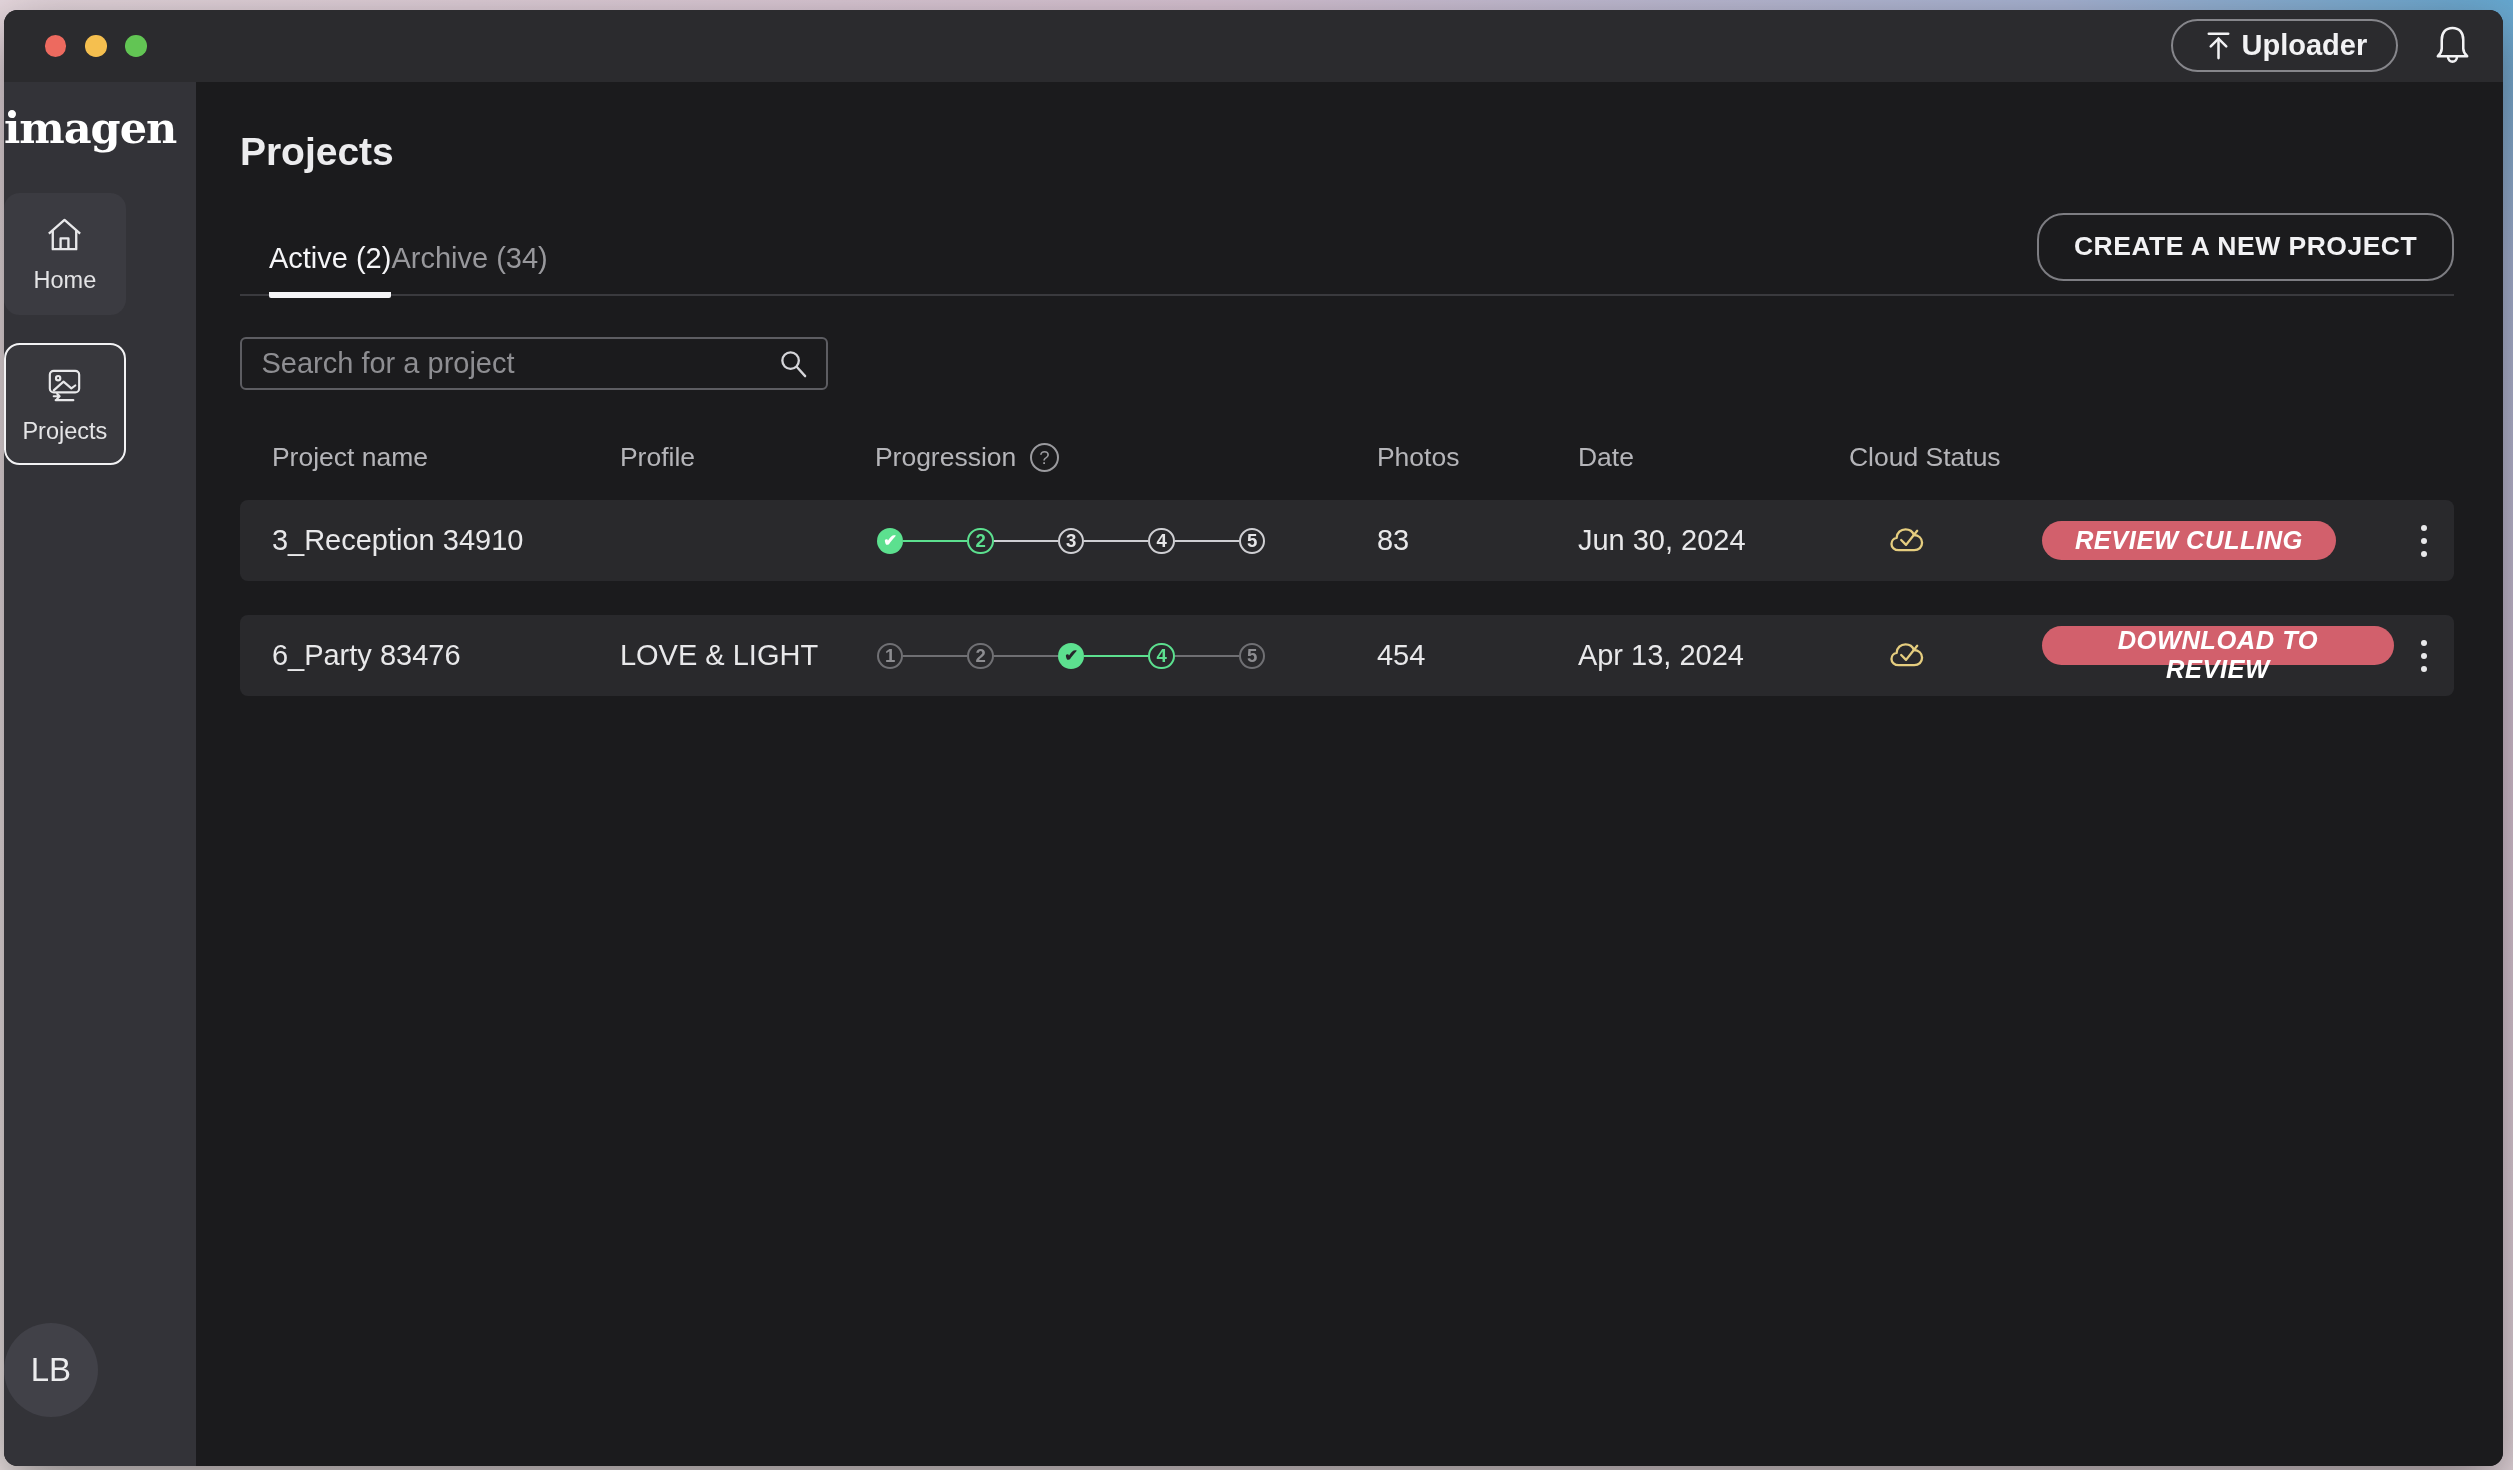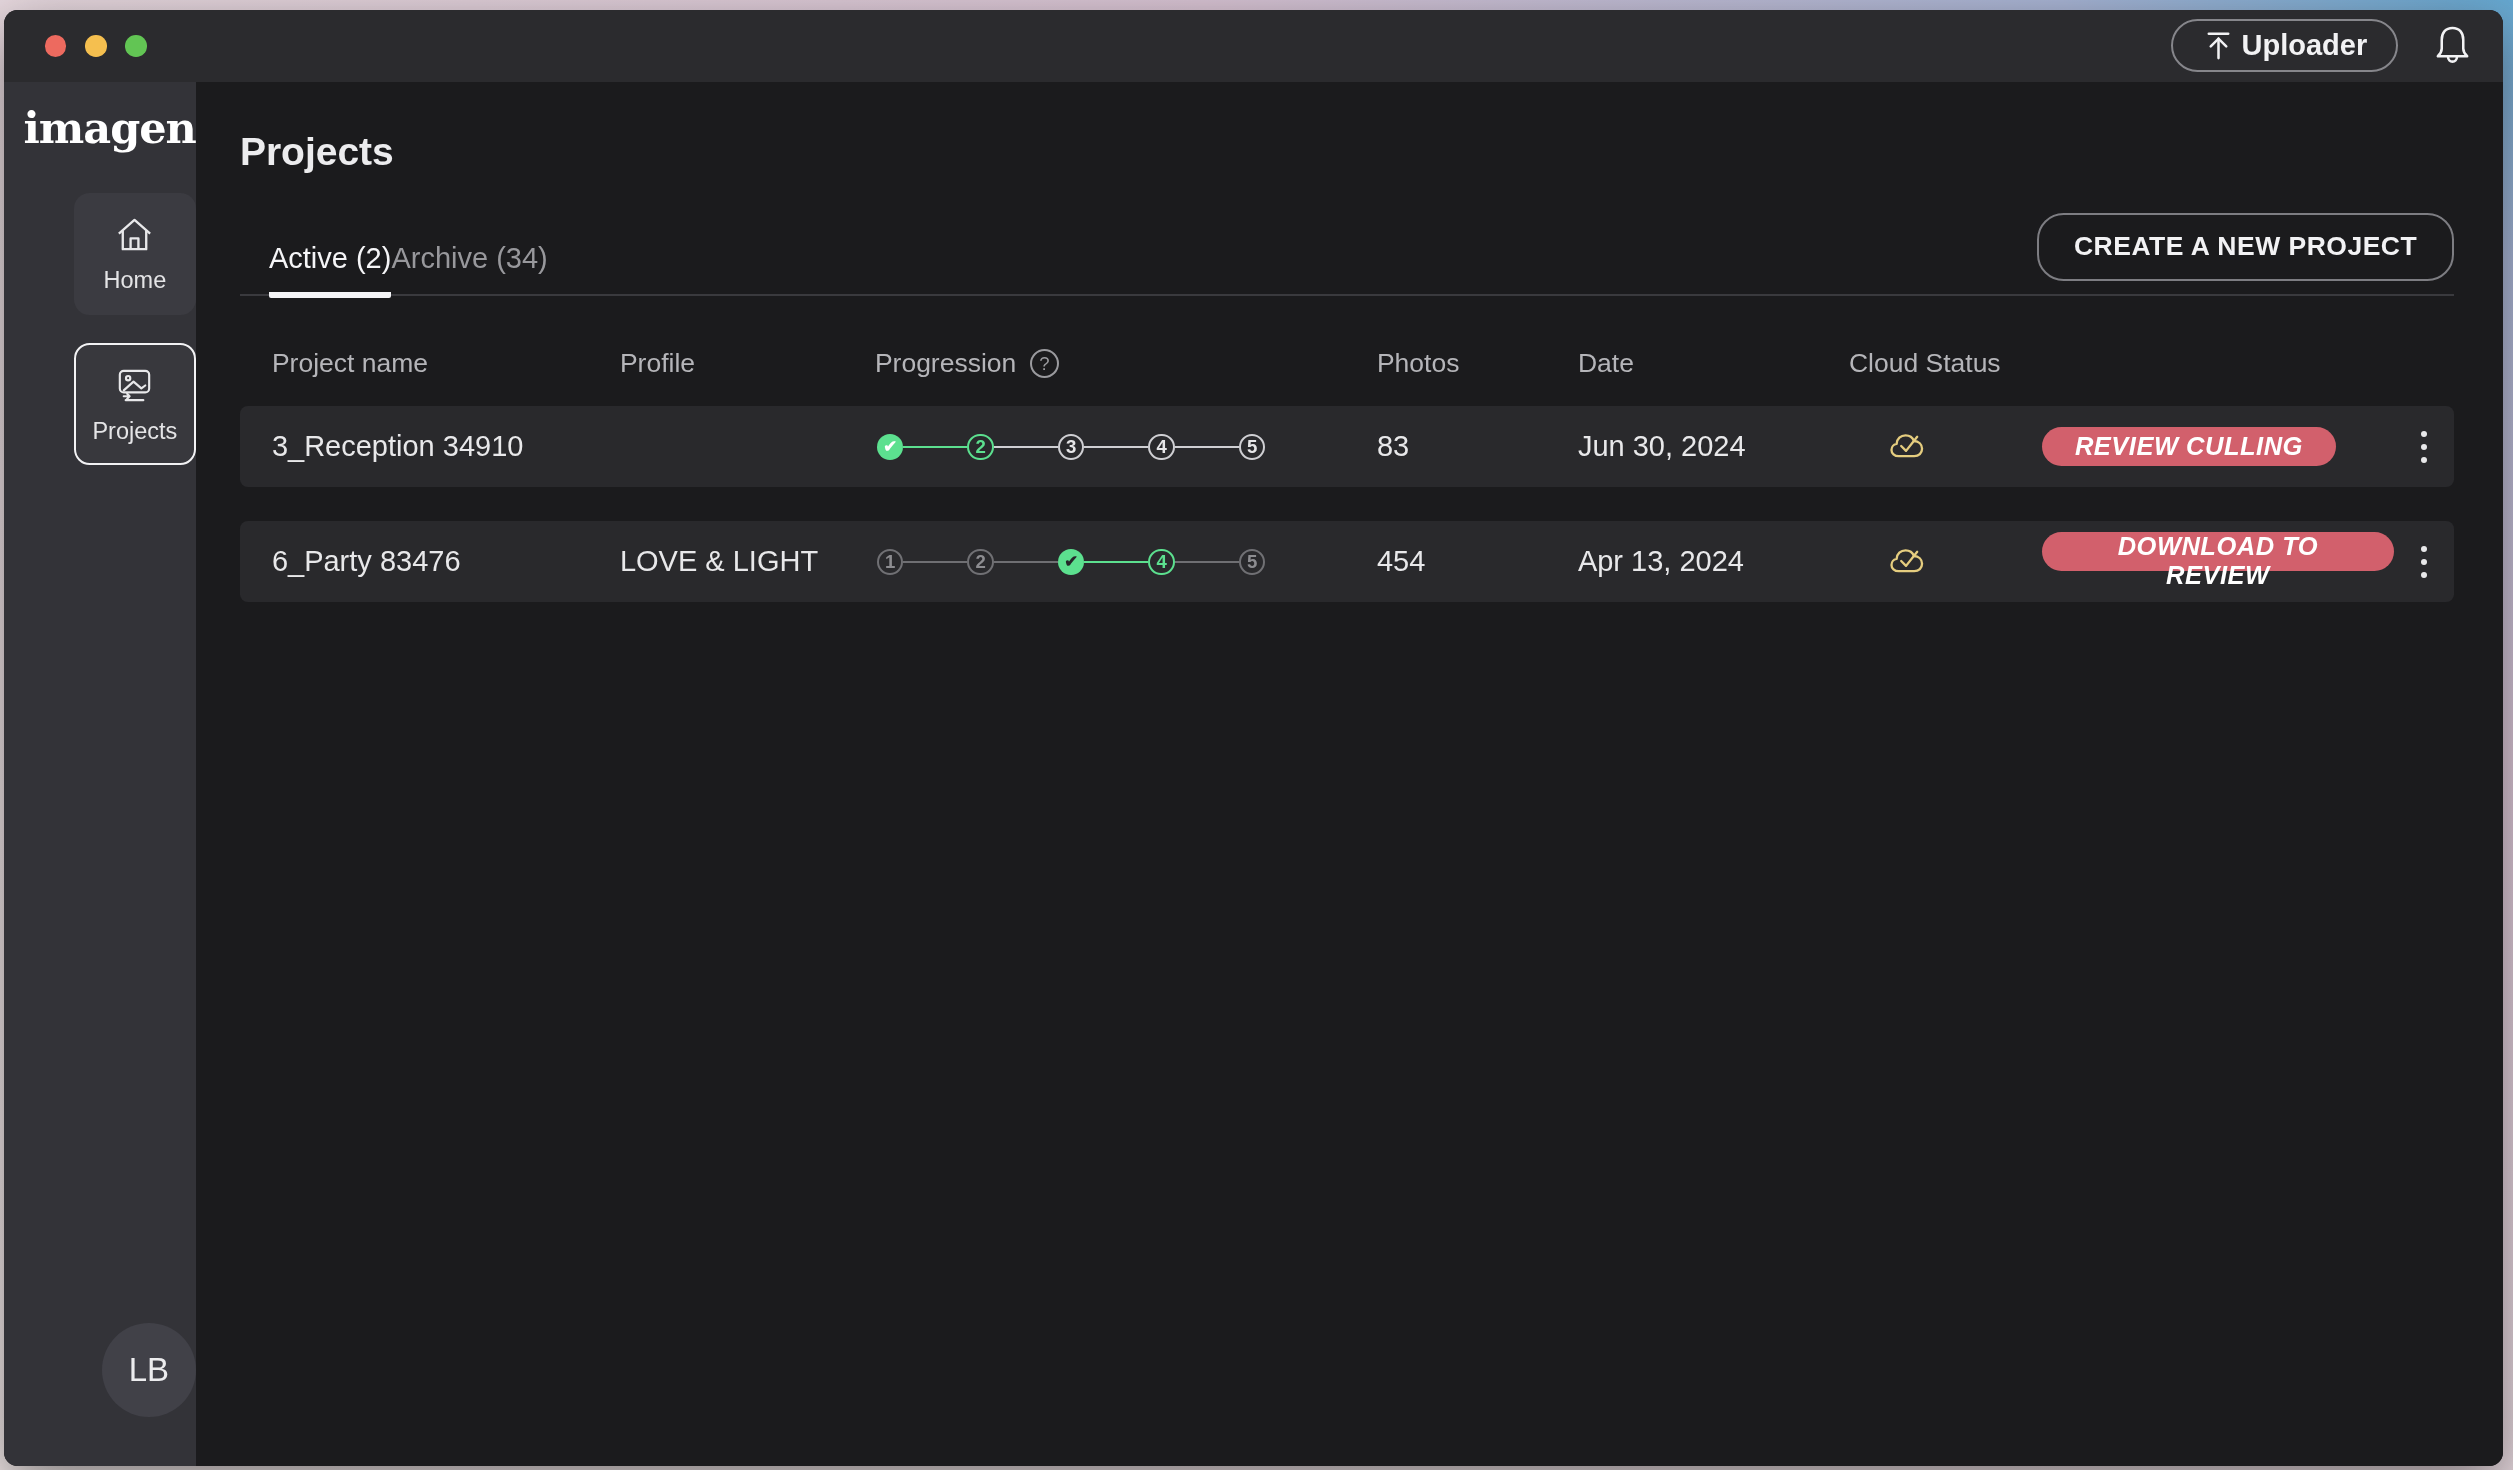--- a/index.html
+++ b/index.html
@@ -28,21 +28,21 @@
     display:flex; align-items:center; gap:7px; height:53px; padding:0 29px;
     border:2px solid #86868b; border-radius:27.4px; background:transparent;
     color:#f2f2f4; font-size:29px; font-weight:bold; cursor:pointer;
     font-family:"Liberation Sans", sans-serif;
   }
   .bell-wrap { margin-left:33px; display:flex; align-items:center; }
   
   .app-body { flex:1; display:flex; min-height:0; }
   .sidebar {
     width:192px; flex:0 0 192px; background:#333338;
-    display:flex; flex-direction:column; align-items:flex-end;
+    display:flex; flex-direction:column; align-items:flex-start;
   }
   .logo {
     margin-top:25.5px; font-family:"DejaVu Serif", serif; font-weight:bold;
     font-size:43px; letter-spacing:-1px; color:#ffffff; line-height:1;
   }
   .nav { margin-top:43px; display:flex; flex-direction:column; gap:27.4px; }
   .nav-card {
     width:122px; height:122px; border-radius:15.7px; background:#3b3b41;
     display:flex; flex-direction:column; align-items:center; justify-content:center;
     gap:9.8px; cursor:pointer; border:2px solid transparent;
@@ -201,20 +201,29 @@
       <div class="page-title">Projects</div>
 
       <div class="tabs-bar">
         <div class="tabs">
           <div class="tab active">Active (2)</div>
           <div class="tab">Archive (34)</div>
         </div>
         <button class="create-btn">CREATE A NEW PROJECT</button>
       </div>
 
+      <div class="search-box">
+        <input class="search-input" type="text" placeholder="Search for a project" style="">
+        <span class="search-icon">
+          <svg width="33" height="33" viewBox="0 0 34 34" fill="none" stroke="#d5d5d9" stroke-width="2.4" stroke-linecap="round">
+            <circle cx="14" cy="13" r="8.5"></circle>
+            <line x1="20.5" y1="19.5" x2="29" y2="29"></line>
+          </svg>
+        </span>
+      </div>
 
       <div class="grid thead">
         <div class="th">Project name</div>
         <div class="th">Profile</div>
         <div class="th">
           <span>Progression</span>
           <span class="help-icon">?</span>
         </div>
         <div class="th">Photos</div>
         <div class="th">Date</div>

